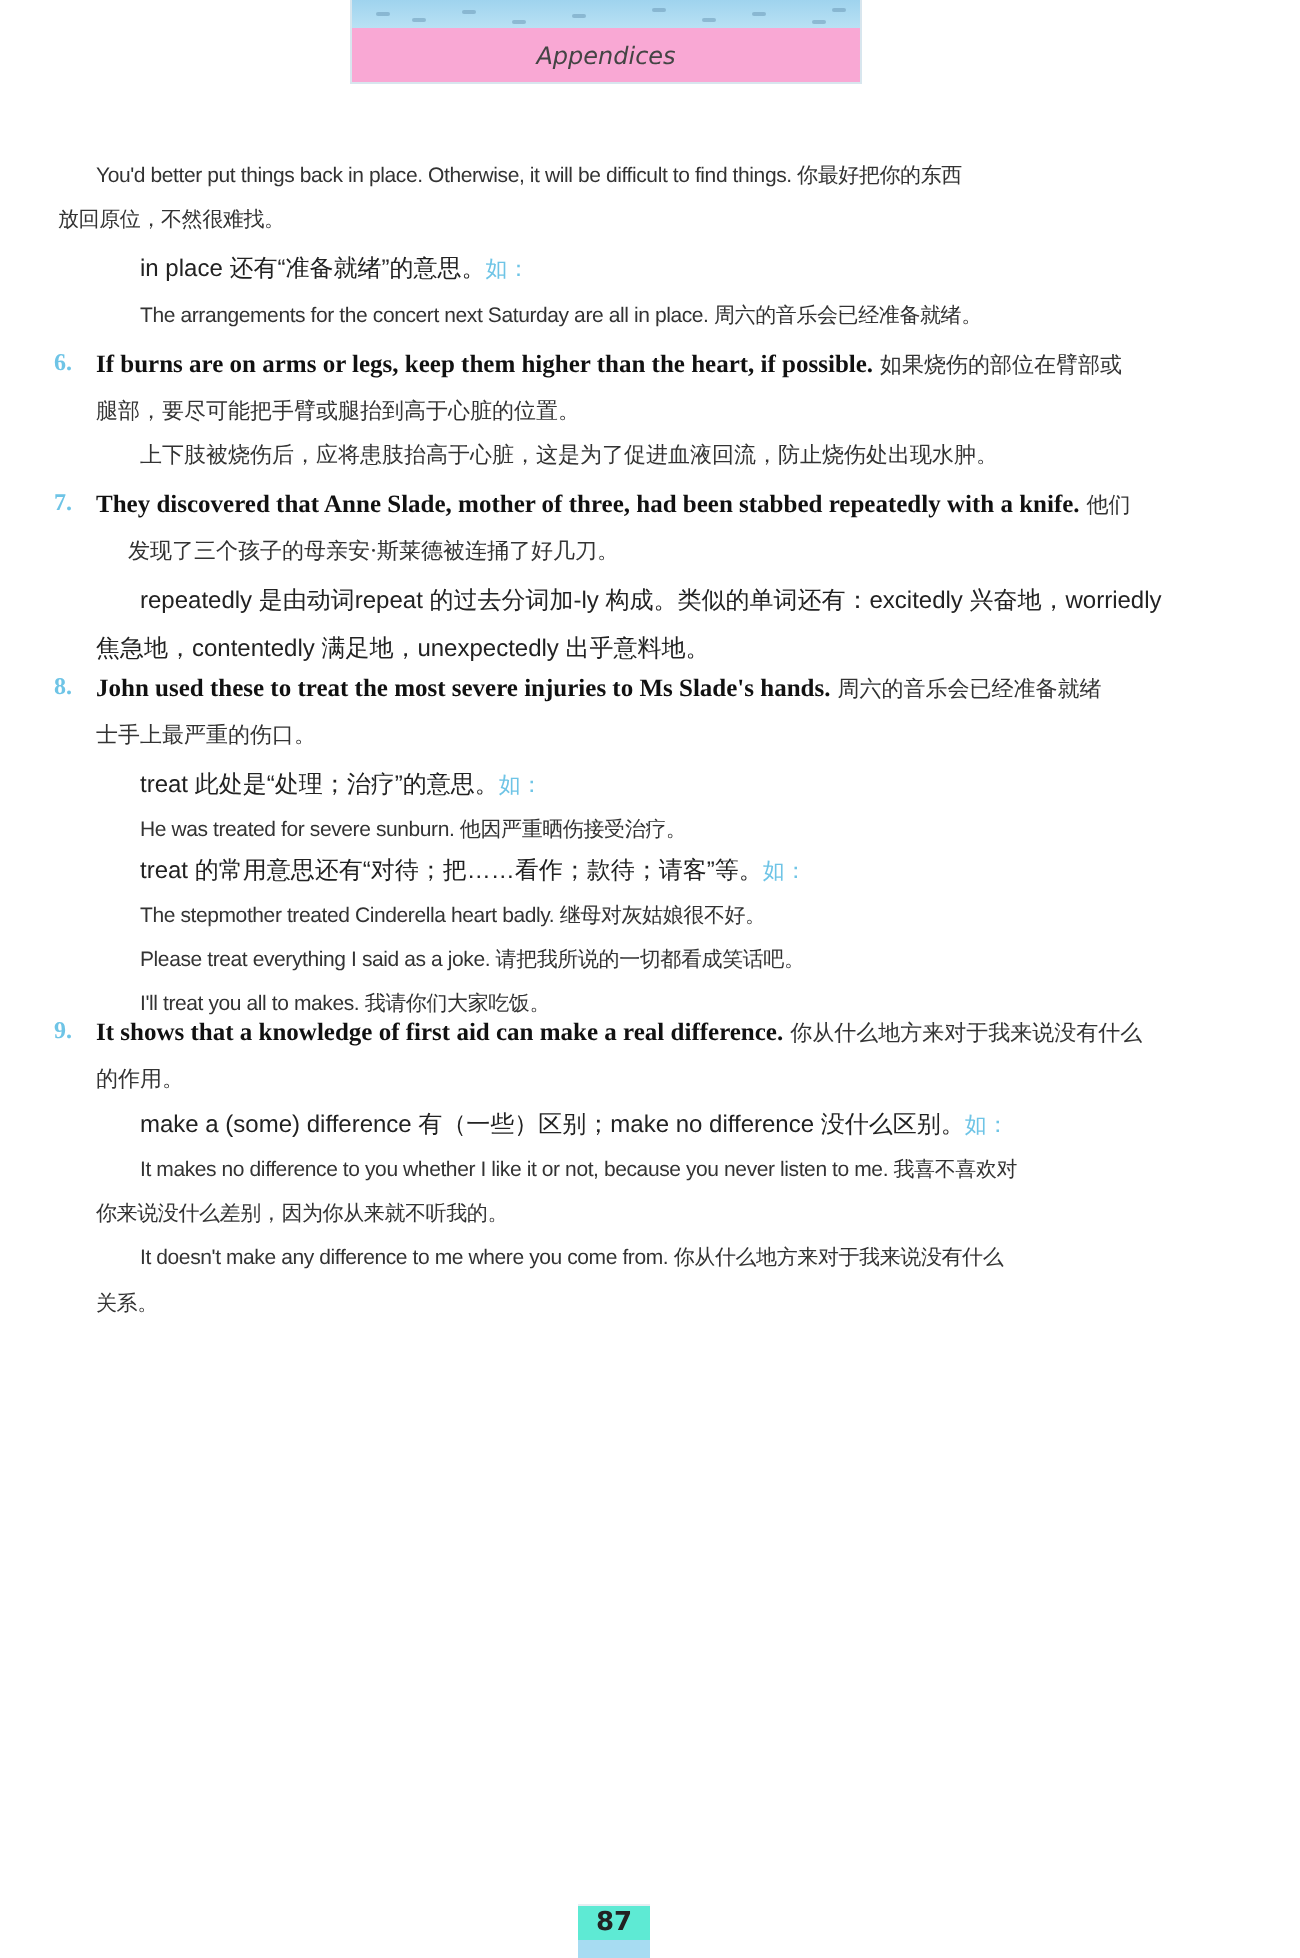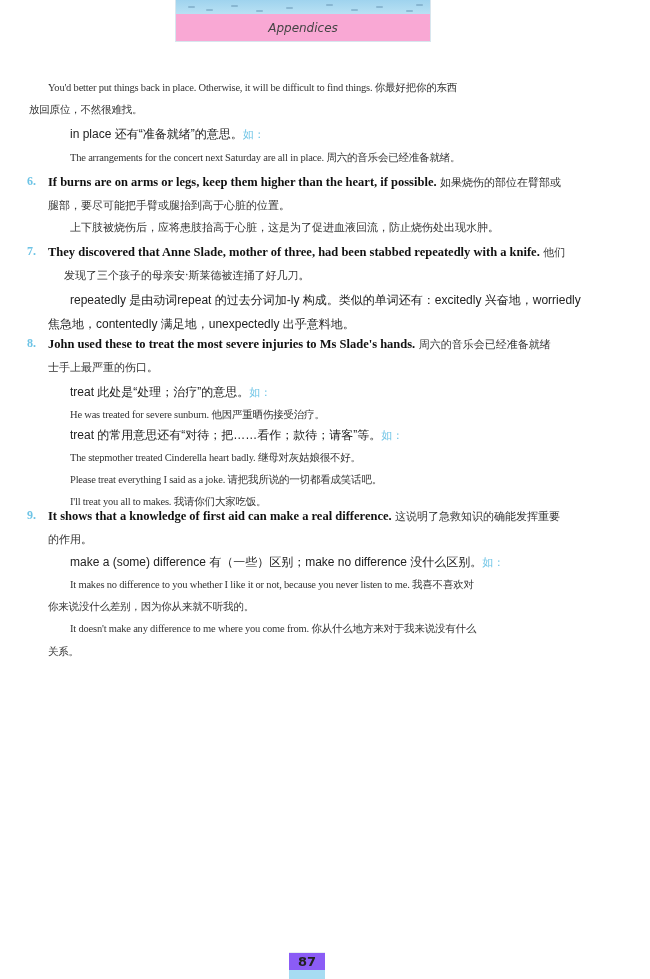--- a/index.html
+++ b/index.html
@@ -17,28 +17,28 @@
     }
     .header-band span {
       position: absolute; height: 2px; width: 7px; border-radius: 2px; background: #6d9ab8; opacity: .55;
     }
     .header-title {
       text-align: center; font-family: "DejaVu Sans", sans-serif; font-style: italic;
       font-size: 12px; color: #444; margin-top: 7px;
     }
     .content { position: absolute; left: 0; top: 80px; width: 650px; }
     .line { position: absolute; white-space: nowrap; font-size: 12px; line-height: 16px; }
-    .ex { font-family: Liberation Serif, serif; font-size: 10.5px; color: #333; letter-spacing: -0.2px; text-align: right; }
+    .ex { font-family: Liberation Sans, sans-serif; font-size: 10.5px; color: #333; letter-spacing: -0.2px; text-align: right; }
     .note { font-family: Liberation Sans, sans-serif; font-size: 12px; color: #222; }
     .head { font-family: "Liberation Serif", serif; font-weight: bold; font-size: 12.5px; color: #111; }
     .cn { font-family: "DejaVu Serif", serif; font-weight: normal; font-size: 11px; color: #333; text-align: center; }
     .num { position: absolute; font-family: "Liberation Serif", serif; font-weight: bold; font-size: 12px; color: #6ec4e6; }
     .ru { color: #6ec4e6; font-size: 11px; }
     .page-num-box {
-      position: absolute; left: 289px; top: 952px; width: 36px; height: 27px; background: #8b5cf6;
+      position: absolute; left: 289px; top: 952px; width: 36px; height: 27px; background: #5eead4;
     }
     .page-num {
       text-align: center; font-family: "DejaVu Sans", sans-serif; font-weight: bold; font-size: 13px;
       color: #222; height: 17px; line-height: 17px; border-top: 1px solid #e6eef2;
     }
     .page-band { height: 9px; background: #a7dcf2; }
   </style>
 </head>
 <body>
 
@@ -92,21 +92,21 @@
   <div class="line ex" style="left:70px;top:327px">He was treated for severe sunburn. 他因严重晒伤接受治疗。</div>
   <div class="line note" style="left:70px;top:347px">
     <span>treat 的常用意思还有“对待；把……看作；款待；请客”等。</span><span class="ru">如：</span>
   </div>
   <div class="line ex" style="left:70px;top:370px">The stepmother treated Cinderella heart badly. 继母对灰姑娘很不好。</div>
   <div class="line ex" style="left:70px;top:392px">Please treat everything I said as a joke. 请把我所说的一切都看成笑话吧。</div>
   <div class="line ex" style="left:70px;top:414px">I'll treat you all to makes. 我请你们大家吃饭。</div>
 
   <div class="num" style="left:27px;top:428px">9.</div>
   <div class="line head" style="left:48px;top:428px">
-    <span>It shows that a knowledge of first aid can make a real difference.</span><span class="cn"> 这说明了急救知识的确能发挥重要</span>
+    <span>It shows that a knowledge of first aid can make a real difference.</span><span class="cn"> 你从什么地方来对于我来说没有什么</span>
   </div>
   <div class="line cn" style="left:48px;top:452px">的作用。</div>
   <div class="line note" style="left:70px;top:474px">
     <span>make a (some) difference 有（一些）区别；make no difference 没什么区别。</span><span class="ru">如：</span>
   </div>
   <div class="line ex" style="left:70px;top:497px">It makes no difference to you whether I like it or not, because you never listen to me. 我喜不喜欢对</div>
   <div class="line ex" style="left:48px;top:519px">你来说没什么差别，因为你从来就不听我的。</div>
   <div class="line ex" style="left:70px;top:541px">It doesn't make any difference to me where you come from. 你从什么地方来对于我来说没有什么</div>
   <div class="line ex" style="left:48px;top:564px">关系。</div>
 </div>

